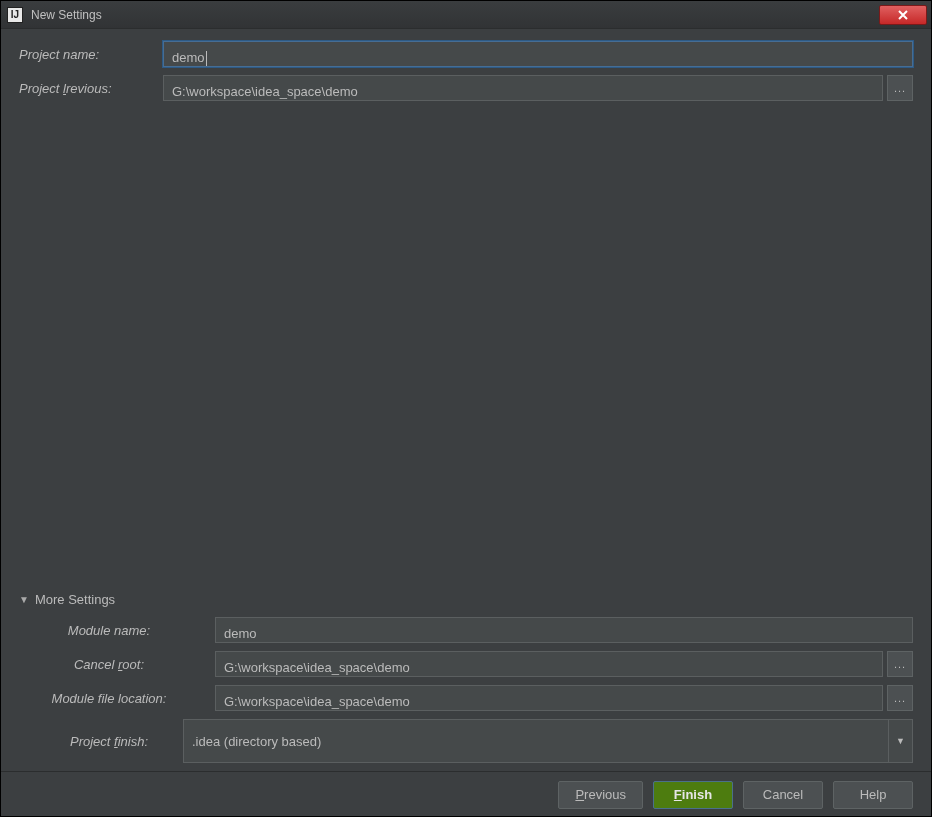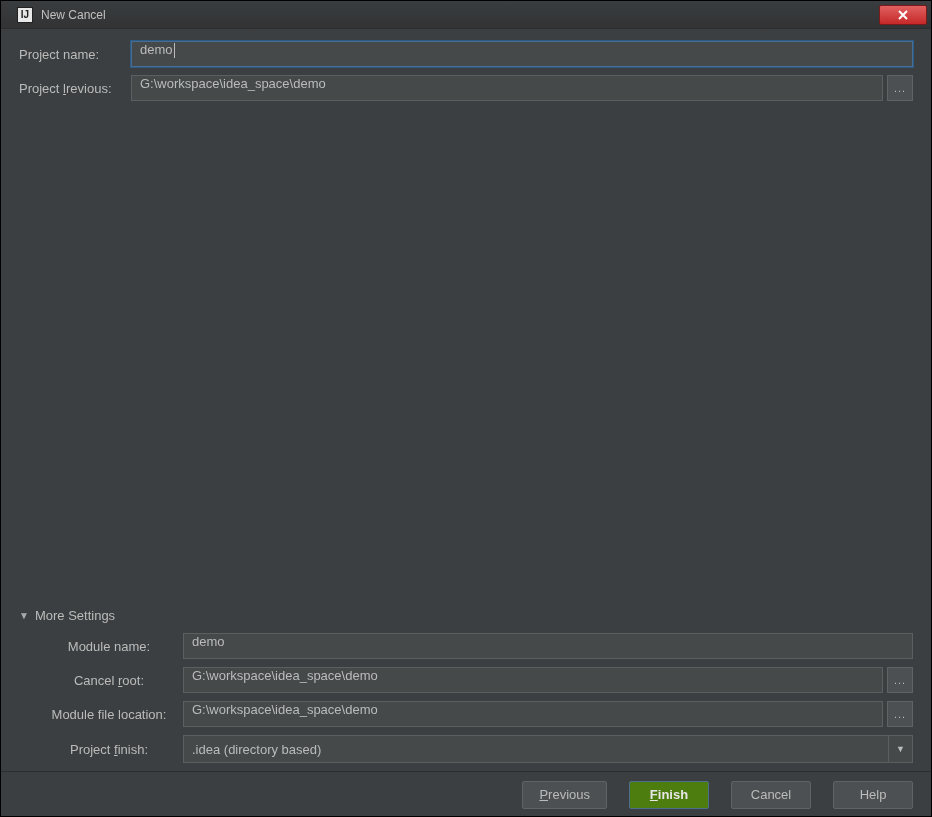--- a/index.html
+++ b/index.html
@@ -9,21 +9,21 @@
   font-family: "Segoe UI", Tahoma, sans-serif;
   font-size: 13px;
   color: #bbbbbb;
   overflow: hidden;
   border: 1px solid #000;
 }
 .titlebar {
   height: 28px;
   background: linear-gradient(#3a3d3f, #313335);
   display: flex; align-items: center;
-  padding-left: 16px;
+  padding-left: 6px;
   border-bottom: 1px solid #2b2d2e;
 }
 .titlebar .app-icon {
   width: 16px; height: 16px;
   background: #e8e8e8;
   border: 1px solid #222;
   margin-right: 8px;
   display: flex; align-items: center; justify-content: center;
   font-size: 10px; font-weight: bold; color: #222;
 }
@@ -43,32 +43,34 @@
   height: 742px;
   display: flex; flex-direction: column;
 }
 .form-row {
   display: flex; align-items: center;
   margin-bottom: 8px;
 }
 .form-row .label {
   width: 112px;
   color: #bbbbbb;
+  font-style: italic;
 }
 .form-row .label .mn { text-decoration: underline; }
 .form-row .input-wrap { flex: 1; display: flex; gap: 4px; }
 .text-input {
   flex: 1;
   height: 26px;
   background: #45494a;
   border: 1px solid #5b5f60;
   color: #bbbbbb;
-  padding: 0 8px;
+  padding: 8px 8px;
   font-family: inherit; font-size: 13px;
   outline: none;
+  margin-left: 32px;
 }
 .text-input.focused {
   border: 1px solid #466d94;
   box-shadow: 0 0 0 1px #2d5a85;
 }
 .text-input.readonlyish { background: #45494a; }
 .browse-btn {
   width: 26px; height: 26px;
   background: #4c5052;
   border: 1px solid #5e6364;
@@ -84,39 +86,39 @@
   cursor: default;
 }
 .more-settings-header .tri {
   font-size: 10px; margin-right: 6px; color: #aaa;
 }
 .more-settings {
   padding-left: 16px;
 }
 .more-settings .form-row .label { width: 148px; text-align: center; }
 .combo {
-  flex: 1; height: 28px;
+  flex: 1; height: 44px;
   background: #45494a;
   border: 1px solid #5b5f60;
   display: flex; align-items: center;
   padding: 0 8px;
   color: #bbbbbb;
   position: relative;
 }
 .combo .arrow {
   position: absolute; right: 0; top: 0;
   width: 24px; height: 100%;
   border-left: 1px solid #5b5f60;
   display: flex; align-items: center; justify-content: center;
   font-size: 9px; color: #bbb;
 }
 .button-bar {
   height: 46px;
   display: flex; align-items: center; justify-content: flex-end;
-  gap: 22px;
+  gap: 10px;
   padding: 0 18px;
   border-top: 1px solid #2b2d2e;
 }
 .btn {
   min-width: 80px; height: 28px;
   padding: 0 16px;
   background: #4c5052;
   border: 1px solid #5e6364;
   color: #bbbbbb;
   font-family: inherit; font-size: 13px;
@@ -133,21 +135,21 @@
 .caret-bar {
   display: inline-block; width: 1px; height: 15px;
   background: #bbb; vertical-align: middle; margin-left: 1px;
 }
 </style>
 </head>
 <body>
 
 <div class="titlebar">
   <div class="app-icon">IJ</div>
-  <div class="title">New Cancel</div>
+  <div class="title">New Settings</div>
   <div class="spacer"></div>
   <div class="close-btn">
     <svg width="12" height="10" viewBox="0 0 12 10">
         <path d="M2 1 L10 9 M10 1 L2 9" stroke="#fff" stroke-width="2" fill="none"></path>
       </svg>
   </div>
 </div>
 
 <div class="content">
 

